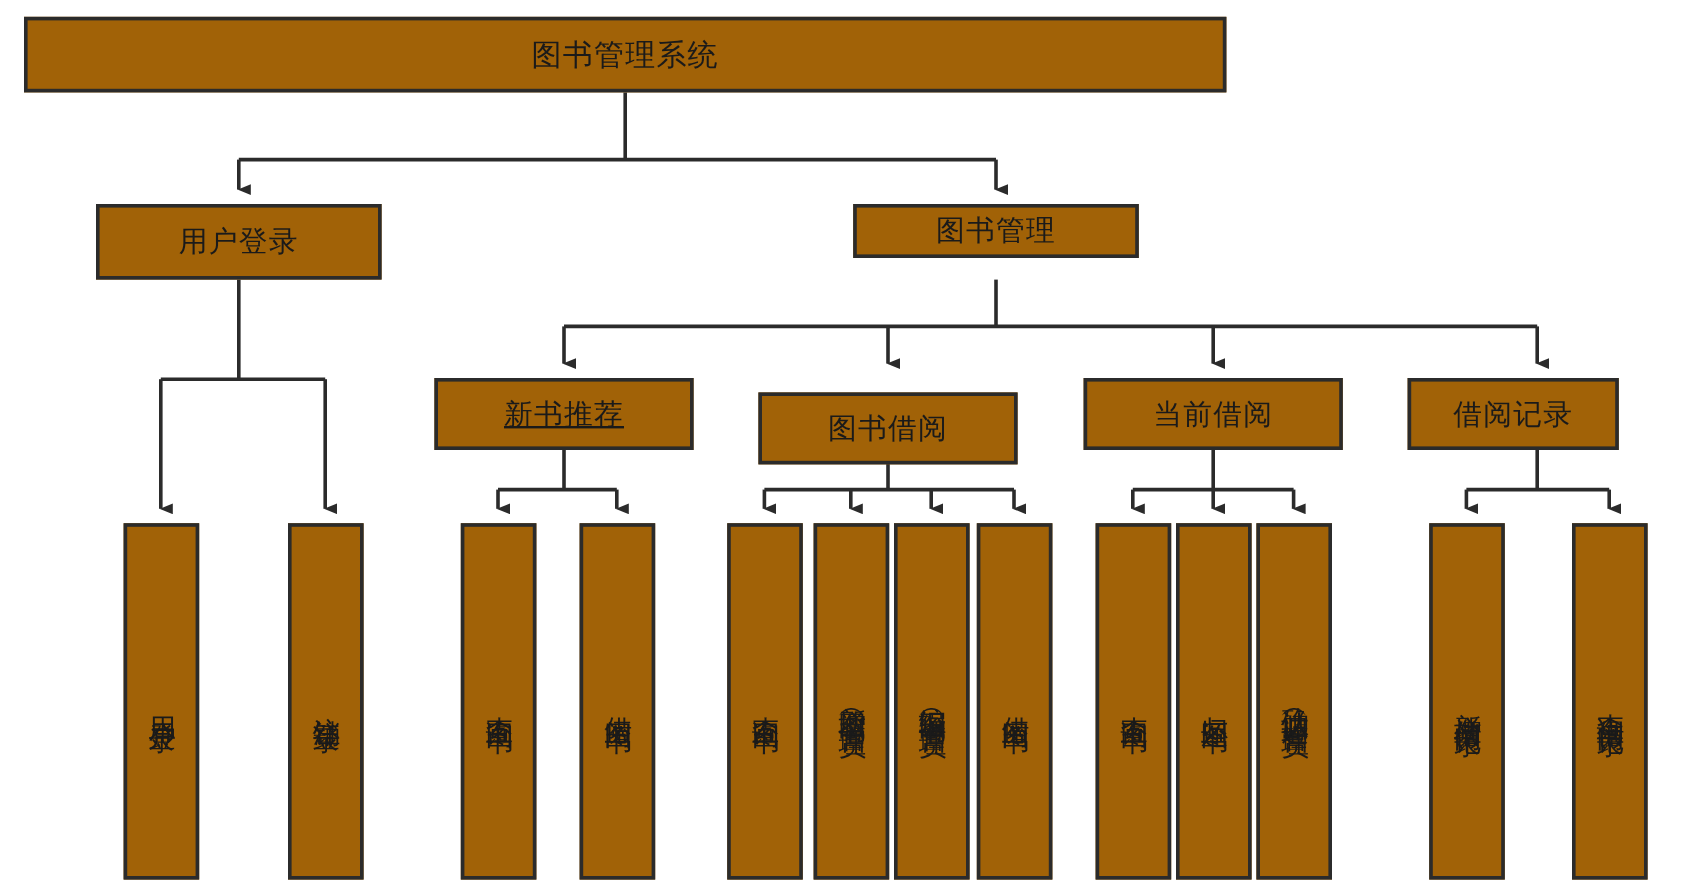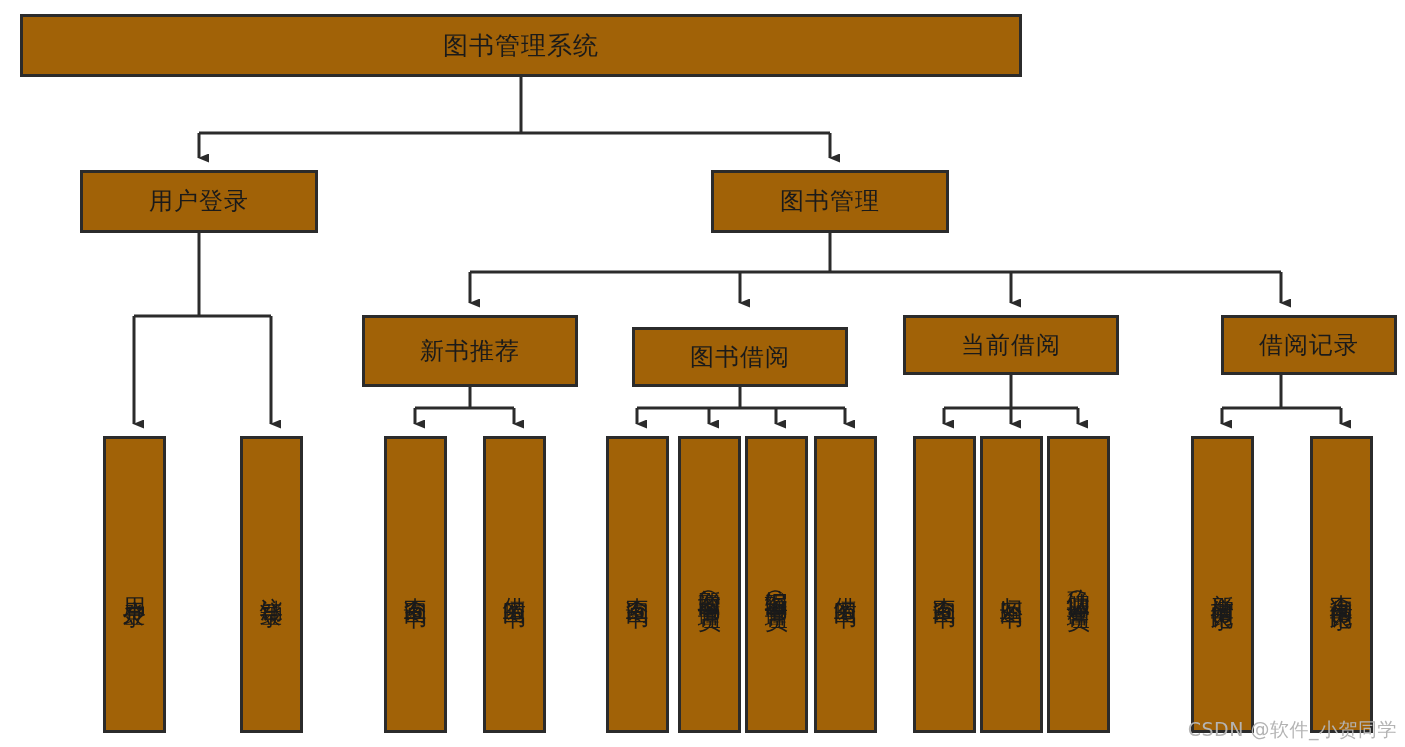--- a/index.html
+++ b/index.html
@@ -127,34 +127,34 @@
     </g>
   </svg>
 
   <div class="node horiz root" style="left:20px; top:14px; width:1002px; height:63px;">
     <span>图书管理系统</span>
   </div>
 
   <div class="node horiz" style="left:80px; top:170px; width:238px; height:63px;">
     <span>用户登录</span>
   </div>
-  <div class="node horiz" style="left:711px; top:170px; width:238px; height:63px;">
+  <div class="node horiz" style="left:711px; top:170px; width:238px; height:45px;">
     <span>图书管理</span>
   </div>
 
-  <div class="node horiz" style="left:362px; top:315px; width:216px; height:72px;">
+  <div class="node horiz" style="left:362px; top:315px; width:216px; height:60px;text-decoration:underline;">
     <span>新书推荐</span>
   </div>
   <div class="node horiz" style="left:632px; top:327px; width:216px; height:60px;">
     <span>图书借阅</span>
   </div>
   <div class="node horiz" style="left:903px; top:315px; width:216px; height:60px;">
     <span>当前借阅</span>
   </div>
-  <div class="node horiz" style="left:1173px; top:315px; width:176px; height:60px;margin-left:48px;">
+  <div class="node horiz" style="left:1173px; top:315px; width:176px; height:60px;">
     <span>借阅记录</span>
   </div>
 
   <div class="node vert" style="left:103px; top:436px; width:63px; height:297px;">
     <span class="vlabel">用户登录</span>
   </div>
   <div class="node vert" style="left:240px; top:436px; width:63px; height:297px;">
     <span class="vlabel">注销登录</span>
   </div>
 
@@ -188,15 +188,14 @@
     <span class="vlabel">确认归还（管理员）</span>
   </div>
 
   <div class="node vert" style="left:1191px; top:436px; width:63px; height:297px;">
     <span class="vlabel">新增借阅记录</span>
   </div>
   <div class="node vert" style="left:1310px; top:436px; width:63px; height:297px;">
     <span class="vlabel">查询借阅记录</span>
   </div>
 
-  <div class="watermark">CSDN @软件_小贺同学</div>
 
 </div>
 
 </body></html>

